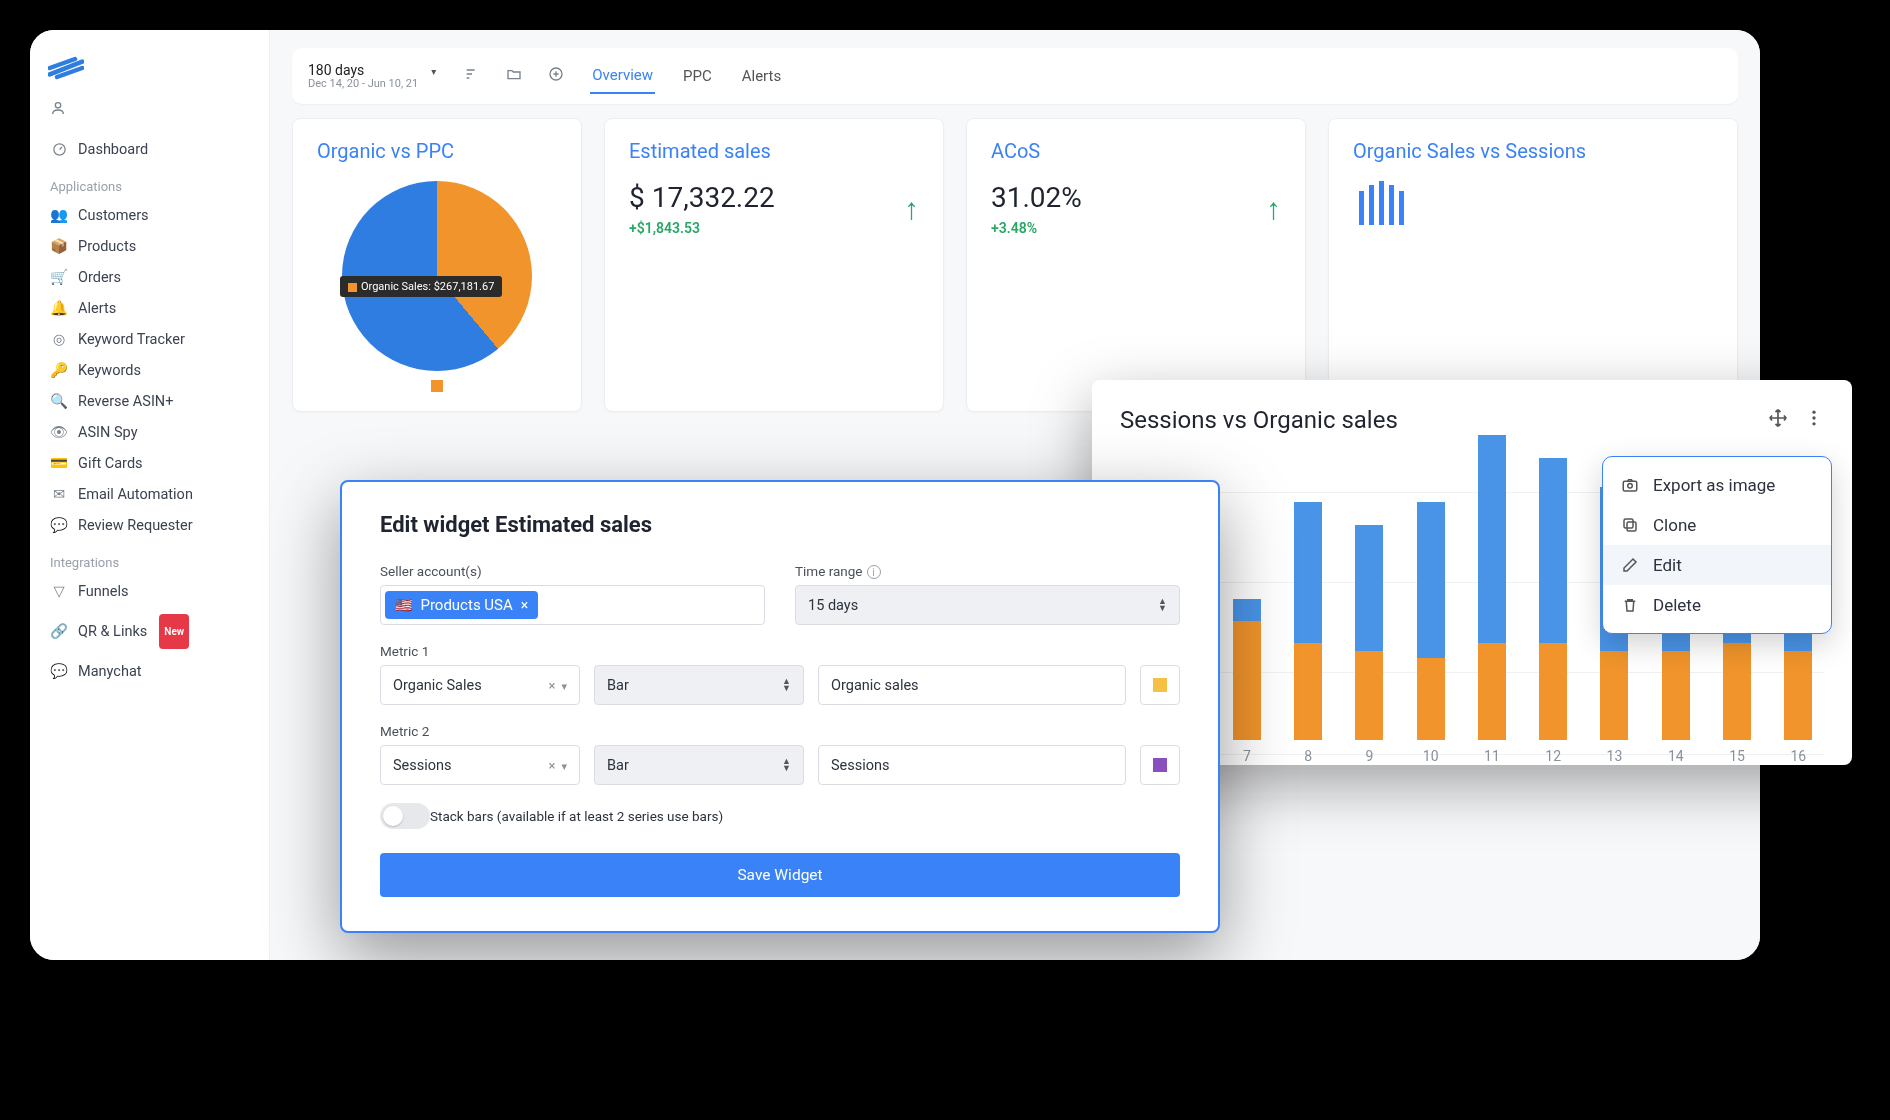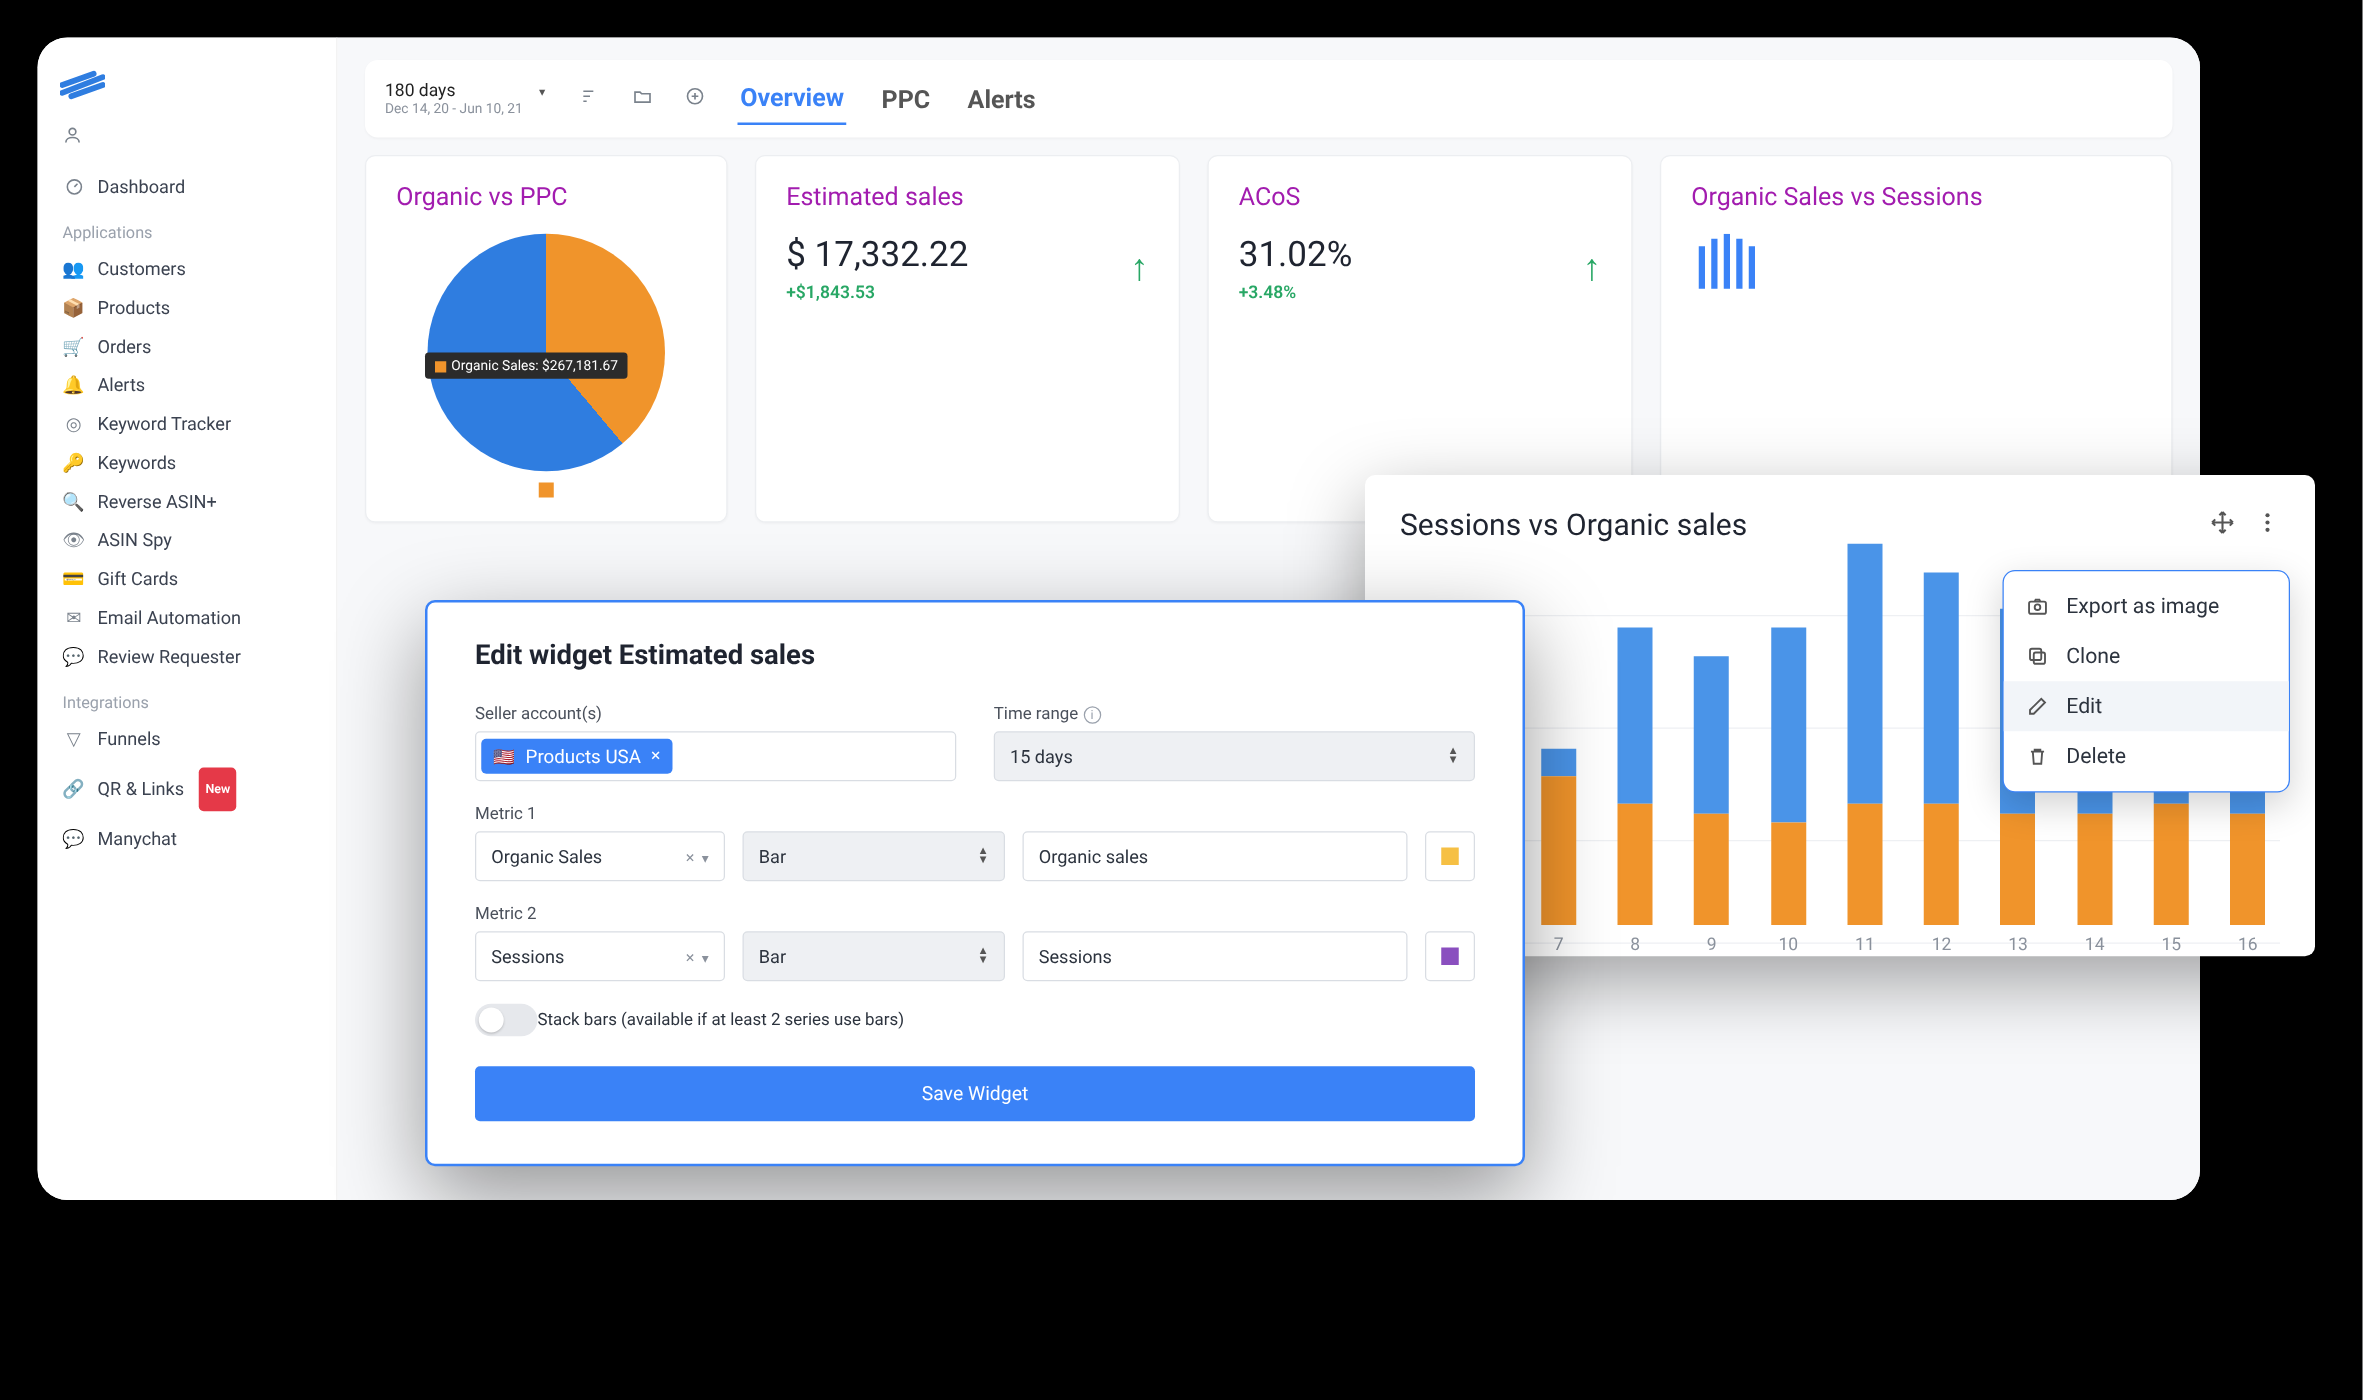--- a/index.html
+++ b/index.html
@@ -48,29 +48,29 @@
     background: #fff; border-radius: 10px;
     margin: 18px 22px 14px 22px; padding: 10px 16px;
     display: flex; align-items: center; gap: 26px;
     box-shadow: 0 1px 2px rgba(0,0,0,0.04);
   }
   .range-picker { display: flex; flex-direction: column; line-height: 1.15; cursor: pointer; padding-right: 20px; position: relative; }
   .range-picker .top { font-size: 14px; color: #222; }
   .range-picker .bot { font-size: 11px; color: #8a919c; }
   .range-picker::after { content: "▾"; position: absolute; right: 2px; top: 4px; font-size: 10px; color: #555; }
   .tb-icon { color: #7a828c; cursor: pointer; font-size: 16px; }
-  .tab { font-size: 20px; color: #555; padding: 8px 2px; cursor: pointer; font-weight: bold; }
+  .tab { font-size: 15px; color: #555; padding: 8px 2px; cursor: pointer; }
   .tab.active { color: #3a82f7; border-bottom: 2px solid #3a82f7; }
 
   .cards { display: flex; gap: 22px; padding: 0 22px; }
   .card {
     background: #fff; border: 1px solid #eceef1; border-radius: 8px;
     padding: 20px 24px; box-shadow: 0 1px 2px rgba(0,0,0,0.03);
   }
-  .card-title { font-size: 20px; color: #a21caf; margin-bottom: 18px; }
+  .card-title { font-size: 20px; color: #3b82f6; margin-bottom: 18px; }
   .card .value { font-size: 28px; color: #1f2430; margin-bottom: 6px; }
   .card .delta { font-size: 14px; font-weight: 600; }
   .delta.up { color: #28a765; }
   .card-row { display: flex; align-items: center; justify-content: space-between; }
   .arrow-up { color: #28a765; font-size: 30px; }
 
   
   .pie-wrap { position: relative; width: 210px; height: 210px; margin: 0 auto; }
   .pie {
     width: 190px; height: 190px; border-radius: 50%;

